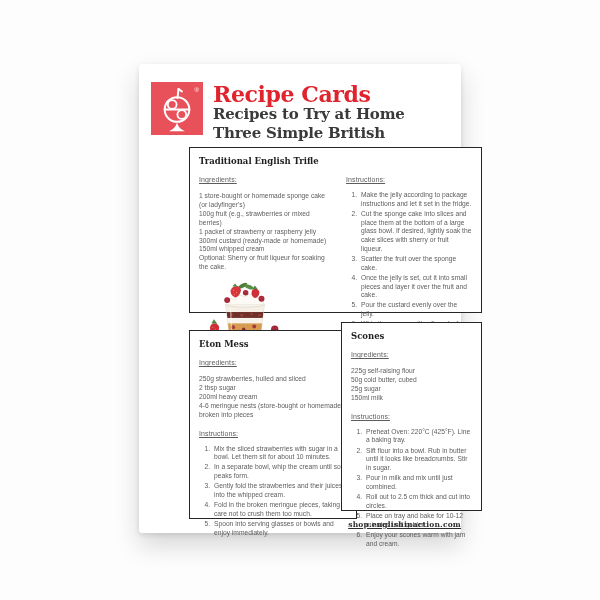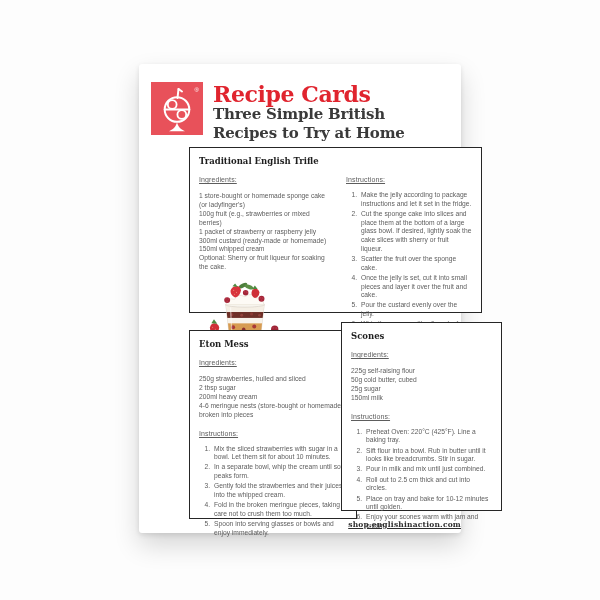--- a/index.html
+++ b/index.html
@@ -24,21 +24,21 @@
     font-size:22px;line-height:22px;color:#e0242e;letter-spacing:-.4px;
   }
   .subtitle{
     font-family:"DejaVu Serif",serif;font-weight:700;
     font-size:15px;line-height:18.5px;color:#3a3a3a;letter-spacing:-.2px;
   }
   
   .card{position:absolute;background:#fff;border:1.6px solid #262626;box-sizing:border-box;margin-left:36px;}
   .card-trifle{left:14px;top:83px;width:293px;height:166px;}
   .card-eton{left:14px;top:266px;width:168px;height:189px;}
-  .card-scones{left:166px;top:258px;width:161px;height:189px;}
+  .card-scones{left:166px;top:258px;width:141px;height:189px;}
   .card h3{
     font-family:"DejaVu Serif",serif;font-weight:700;
     font-size:8.5px;color:#1e1e1e;margin:8px 9px 0;
   }
   .cols{display:flex;margin:0 9px;}
   .col-left{width:135px;margin-right:12px;flex:0 0 auto;}
   .col-right{flex:1;min-width:0;}
   .pad{margin:0 9px;}
   .sec-label{
     font-size:7px;color:#5d5d5d;text-decoration:underline;
@@ -74,22 +74,22 @@
           <line x1="13.7" y1="27.5" x2="38.3" y2="27.5"></line>
           <circle cx="21.2" cy="22.6" r="4.4" stroke-width="1.8"></circle>
           <circle cx="30.8" cy="32.4" r="4.4" stroke-width="1.8"></circle>
         </g>
         <path d="M26,40 C25.2,45 21.5,47.6 18,49.3 L34,49.3 C30.5,47.6 26.8,45 26,40 Z" fill="#ffffff"></path>
       </svg>
       <span class="reg">®</span>
     </div>
     <div class="titles">
       <h1 class="title-main">Recipe Cards</h1>
+      <div class="subtitle">Recipes to Try at Home</div>
       <div class="subtitle">Three Simple British</div>
-      <div class="subtitle">Recipes to Try at Home</div>
     </div>
   </header>
 
   <section class="card card-trifle">
     <h3>Traditional English Trifle</h3>
     <div class="cols">
       <div class="col-left">
         <div class="sec-label">Ingredients:</div>
         <div class="ing-list">
             <div class="ing">1 store-bought or homemade sponge cake (or ladyfinger's)</div>

